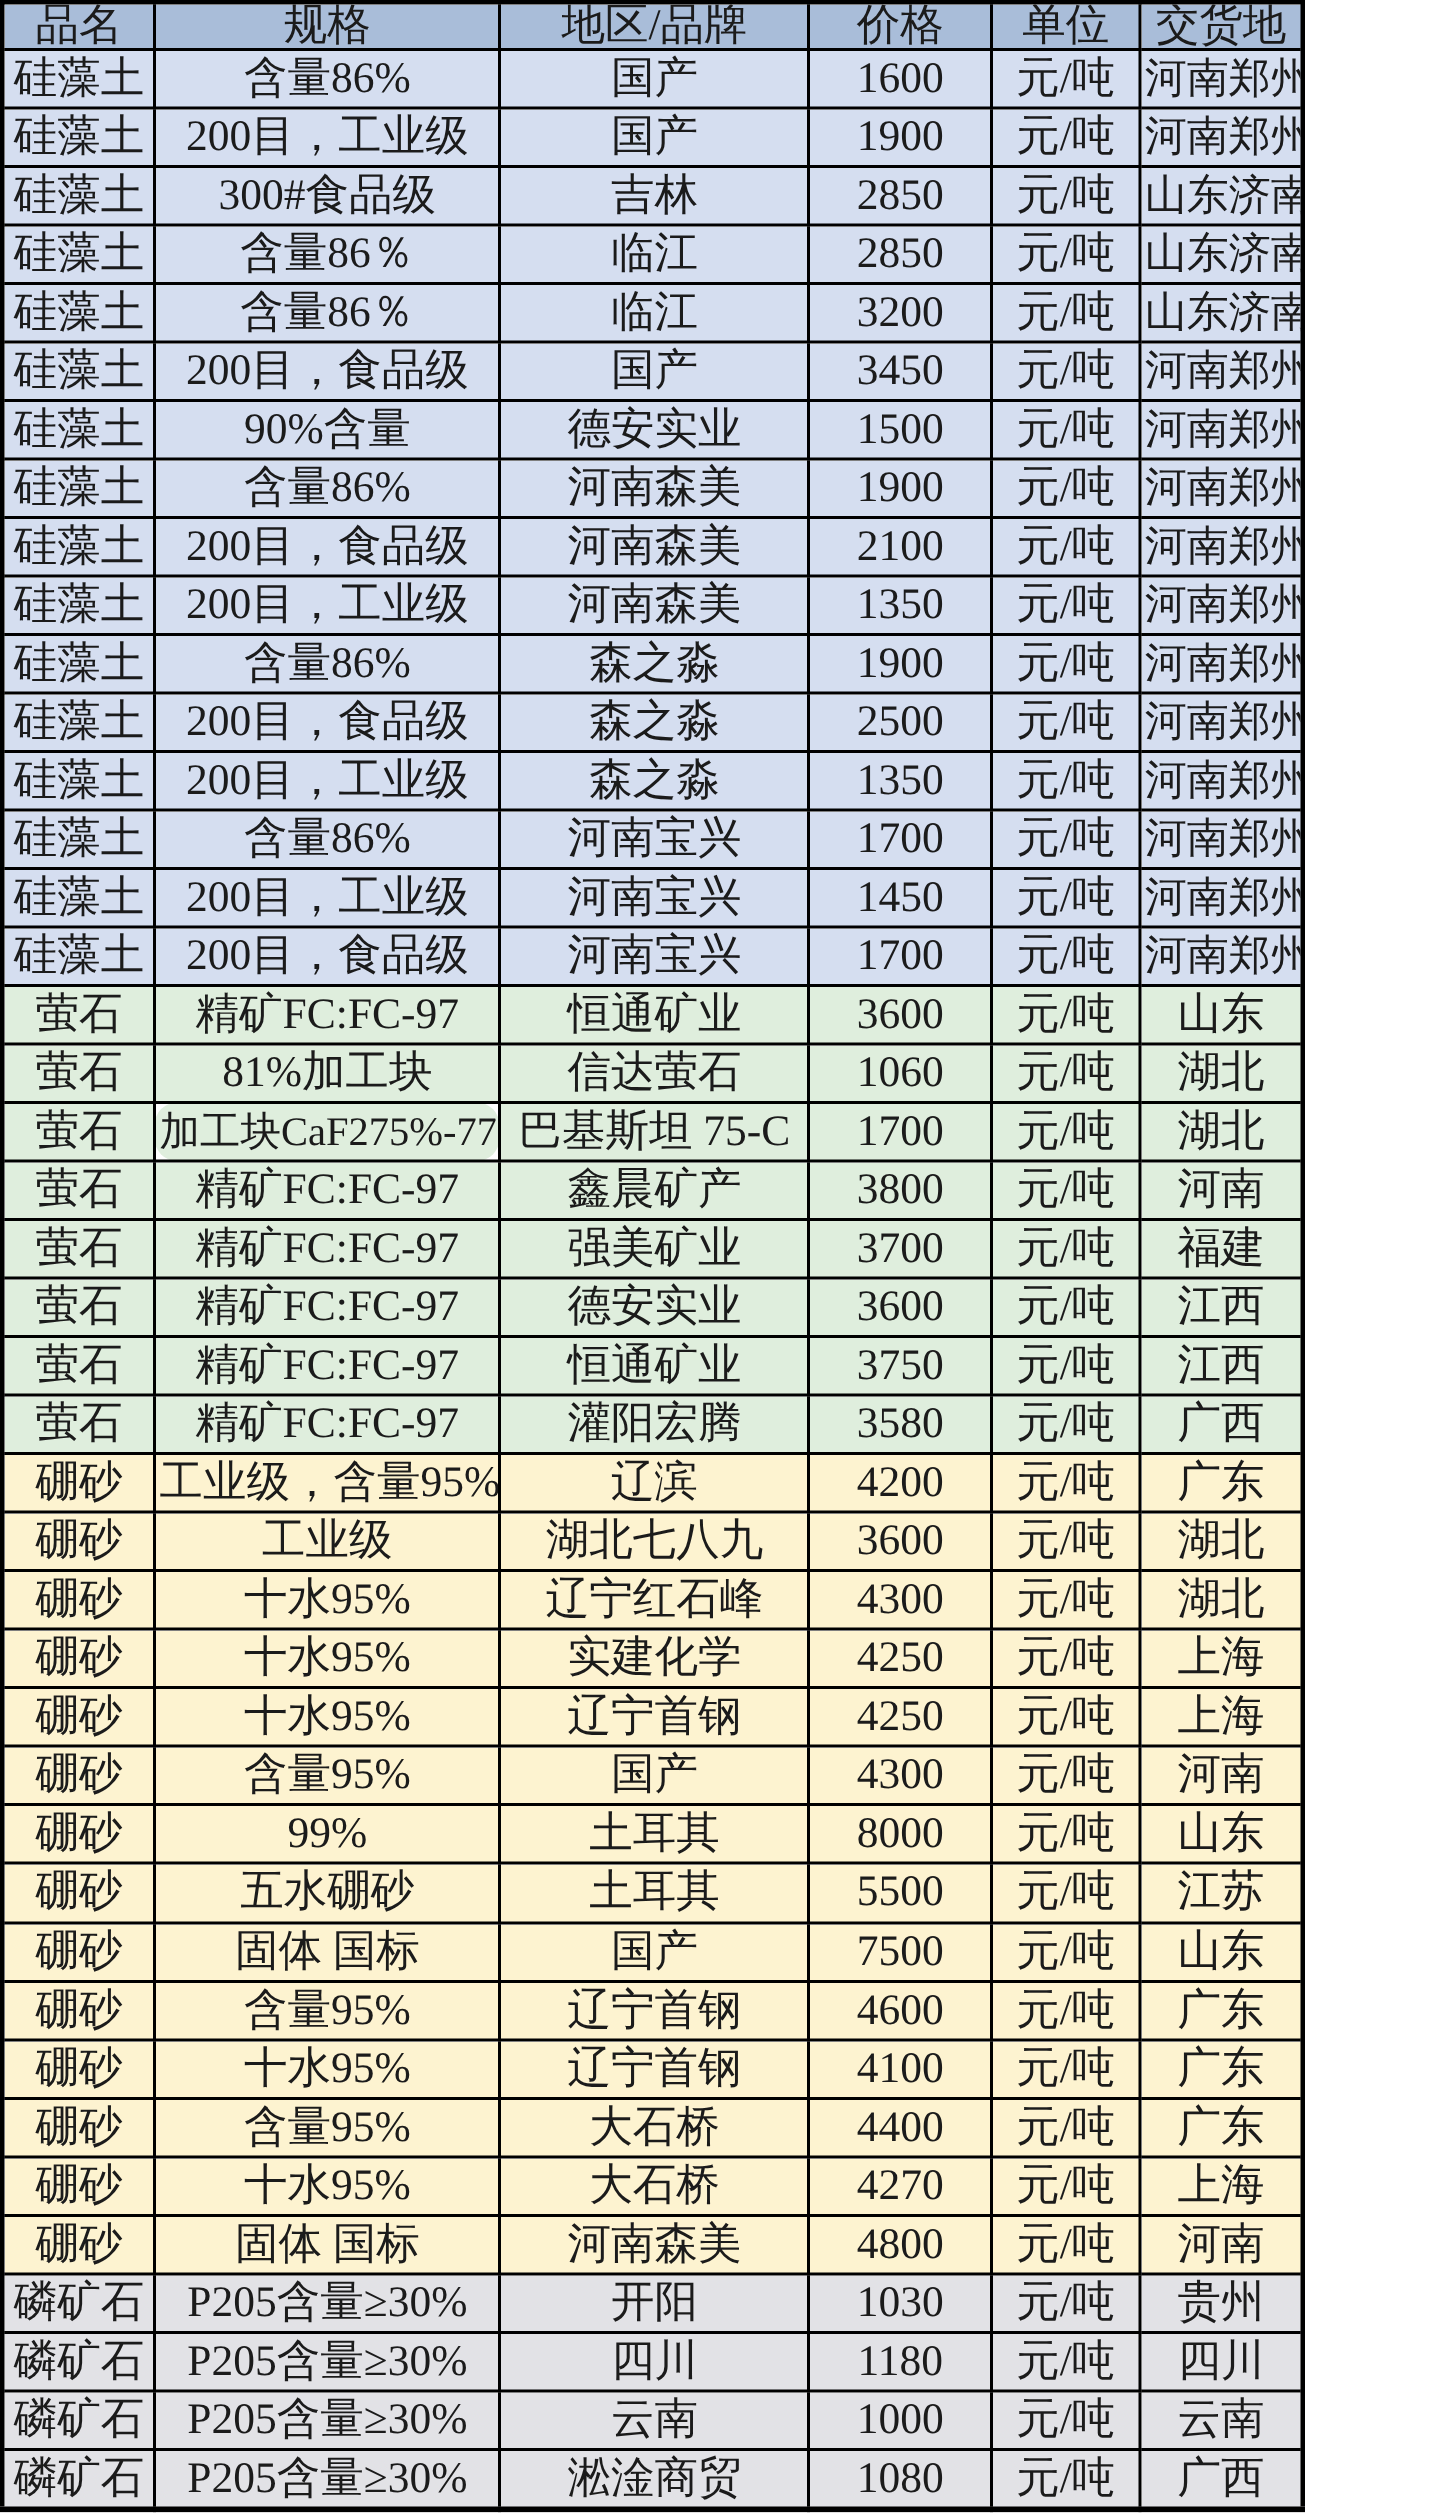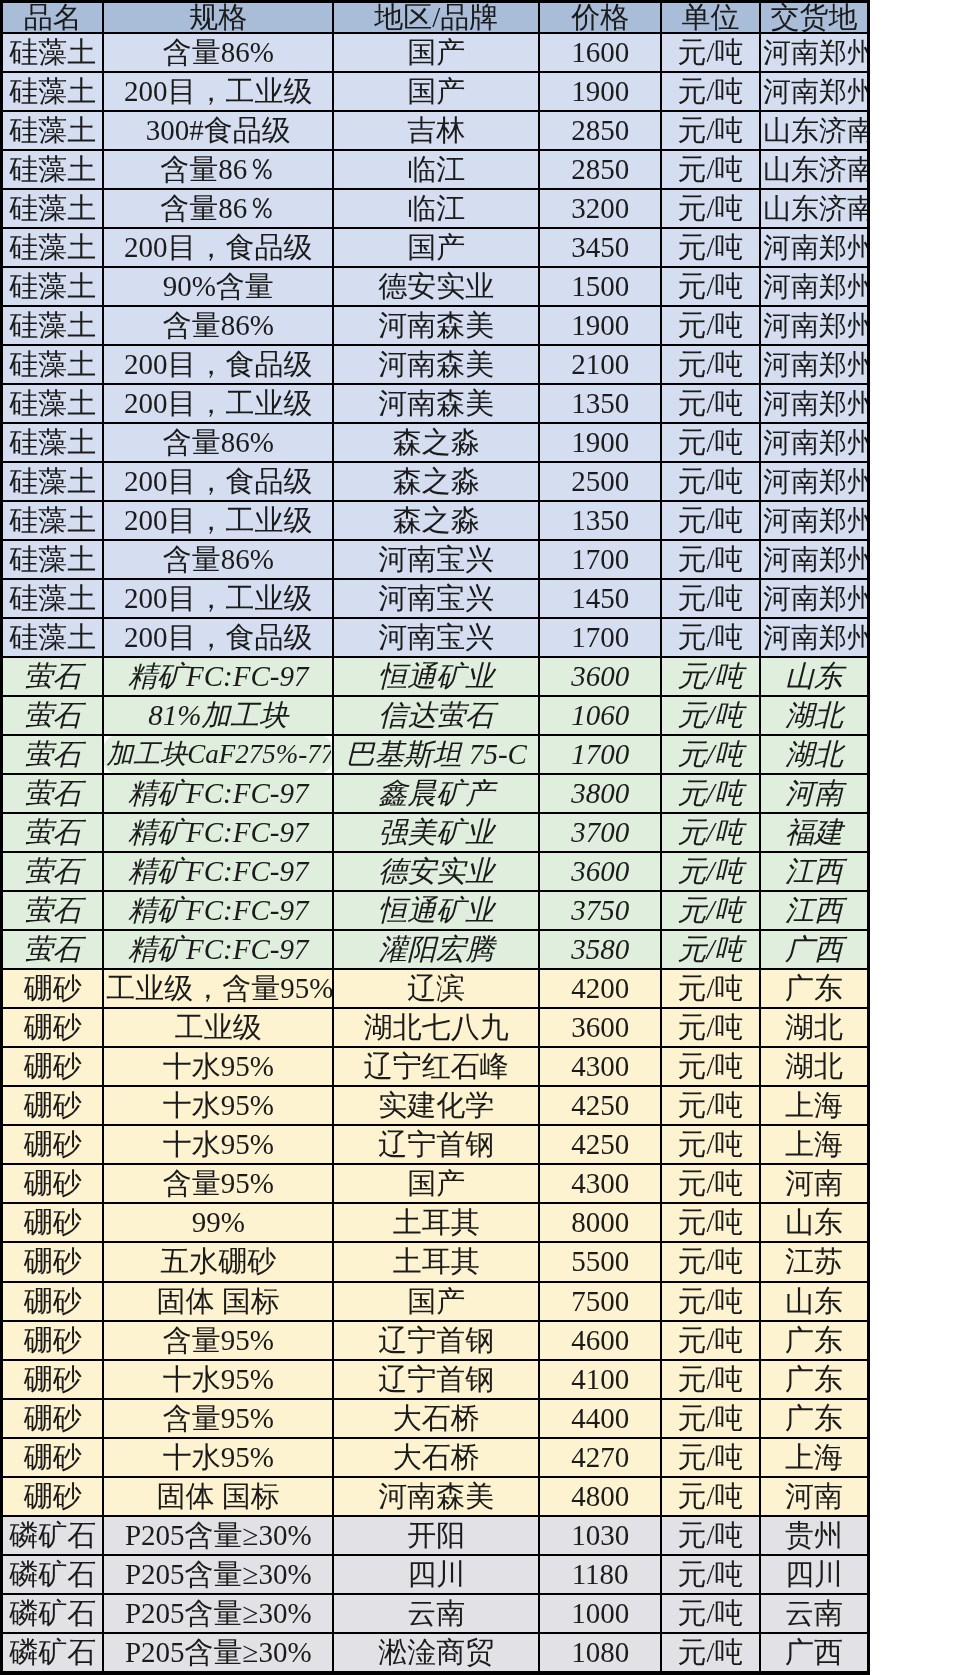--- a/index.html
+++ b/index.html
@@ -33,21 +33,21 @@
     font-weight: normal;
     line-height: 1;
     white-space: nowrap;
     overflow: hidden;
     box-sizing: border-box;
   }
   thead th {
     background: var(--header-bg, #a9bdd9);
   }
   tr.group-diatomite td { background: var(--diatomite-bg, #d5def0); }
-  tr.group-fluorite  td { background: var(--fluorite-bg,  #dfeedd); font-style: italic; }
+  tr.group-fluorite  td { background: var(--fluorite-bg,  #dfeedd); }
   tr.group-borax     td { background: var(--borax-bg,     #fdf3d0); }
   tr.group-phosphate td { background: var(--phosphate-bg, #e2e2e6); }
 </style>
 </head>
 <body>
 
 <div class="page">
   <table class="price-table">
     <colgroup>
       <col style="width:11.75%">

